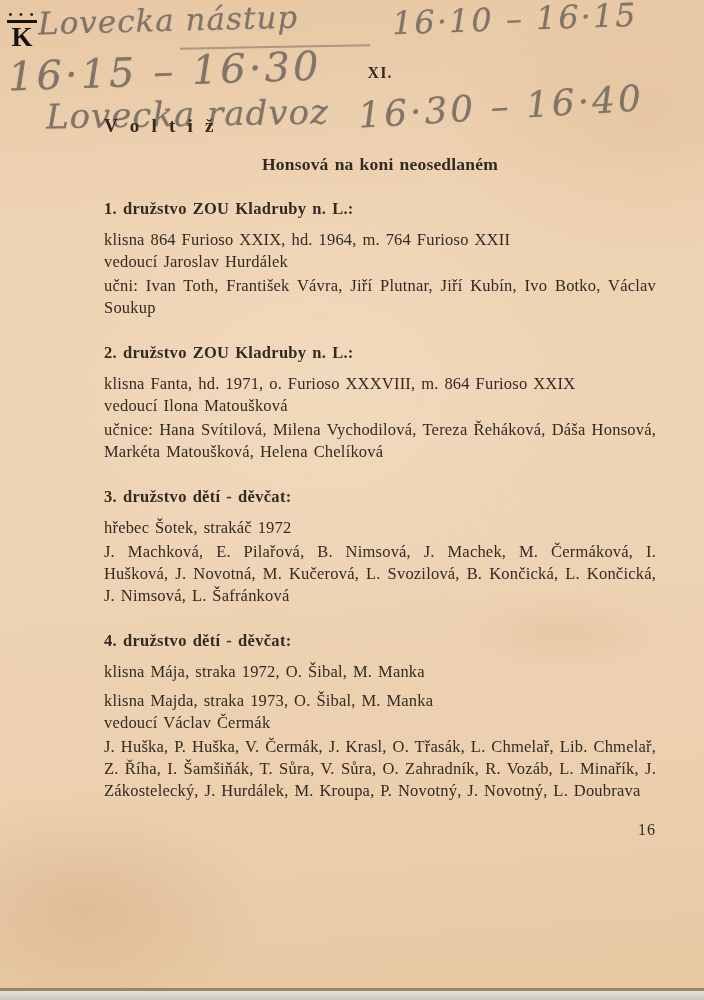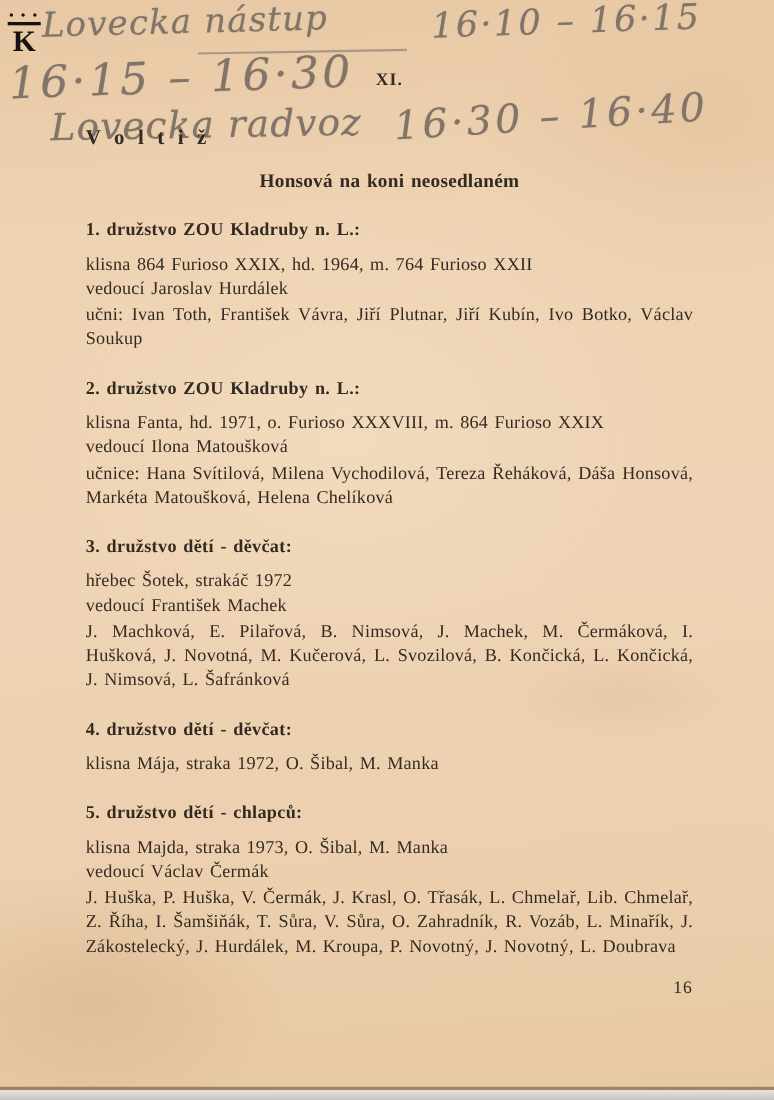--- a/index.html
+++ b/index.html
@@ -41,21 +41,21 @@
   .hw1w{left:38px;top:2px;font-size:31px;transform:rotate(-1.5deg);letter-spacing:1px;}
   .hw1t{left:392px;top:0px;font-size:32px;transform:rotate(-2deg);letter-spacing:2px;}
   .hw-underline{position:absolute;left:180px;top:46px;width:190px;height:0;
     border-top:2px solid rgba(129,117,106,0.6);transform:rotate(-1deg);}
   .hw2{left:8px;top:48px;font-size:40px;transform:rotate(-2deg);letter-spacing:3px;}
   .hw3w{left:46px;top:94px;font-size:34px;transform:rotate(-1deg);letter-spacing:1px;}
   .hw3t{left:358px;top:86px;font-size:36px;transform:rotate(-3.5deg);letter-spacing:3px;}
 
   
   .content{
-    position:absolute;left:78px;top:0;width:552px;
+    position:absolute;left:104px;top:0;width:552px;
     color:#332a22;font-size:16.5px;line-height:22px;
     letter-spacing:0.2px;word-spacing:1.5px;
   }
   .roman{margin:62px 0 0;text-align:center;font-weight:bold;font-size:16px;letter-spacing:1px;}
   .title{margin:31px 0 0;text-align:left;font-weight:bold;font-size:19px;letter-spacing:3px;}
   .subtitle{margin:16px 0 0;text-align:center;font-weight:bold;font-size:17.5px;}
   .sections{margin-top:16px;}
   .section{margin:0 0 7px;}
   .section h3{margin:23px 0 9px;font-size:16.5px;font-weight:bold;letter-spacing:0.3px;}
   .section p{margin:0;}
@@ -96,31 +96,29 @@
       <div class="section">
         <h3>2. družstvo ZOU Kladruby n. L.:</h3>
         <p class="pair">klisna Fanta, hd. 1971, o. Furioso XXXVIII, m. 864 Furioso XXIX</p>
         <p class="pair">vedoucí Ilona Matoušková</p>
         <p class="members">učnice: Hana Svítilová, Milena Vychodilová, Tereza Řeháková, Dáša Honsová, Markéta Matoušková, Helena Chelíková</p>
       </div>
 
       <div class="section">
         <h3>3. družstvo dětí - děvčat:</h3>
         <p class="pair">hřebec Šotek, strakáč 1972</p>
-        <p class="pair">vedoucí František Machek</p>
         <p class="members">J. Machková, E. Pilařová, B. Nimsová, J. Machek, M. Čermáková, I. Hušková, J. Novotná, M. Kučerová, L. Svozilová, B. Končická, L. Končická, J. Nimsová, L. Šafránková</p>
       </div>
 
       <div class="section">
         <h3>4. družstvo dětí - děvčat:</h3>
         <p class="pair">klisna Mája, straka 1972, O. Šibal, M. Manka</p>
       </div>
 
       <div class="section">
-        <h3>5. družstvo dětí - chlapců:</h3>
         <p class="pair">klisna Majda, straka 1973, O. Šibal, M. Manka</p>
         <p class="pair">vedoucí Václav Čermák</p>
         <p class="members">J. Huška, P. Huška, V. Čermák, J. Krasl, O. Třasák, L. Chmelař, Lib. Chmelař, Z. Říha, I. Šamšiňák, T. Sůra, V. Sůra, O. Zahradník, R. Vozáb, L. Minařík, J. Zákostelecký, J. Hurdálek, M. Kroupa, P. Novotný, J. Novotný, L. Doubrava</p>
       </div>
 
     </div>
 
     <div class="pagenum">16</div>
   </div>
 

